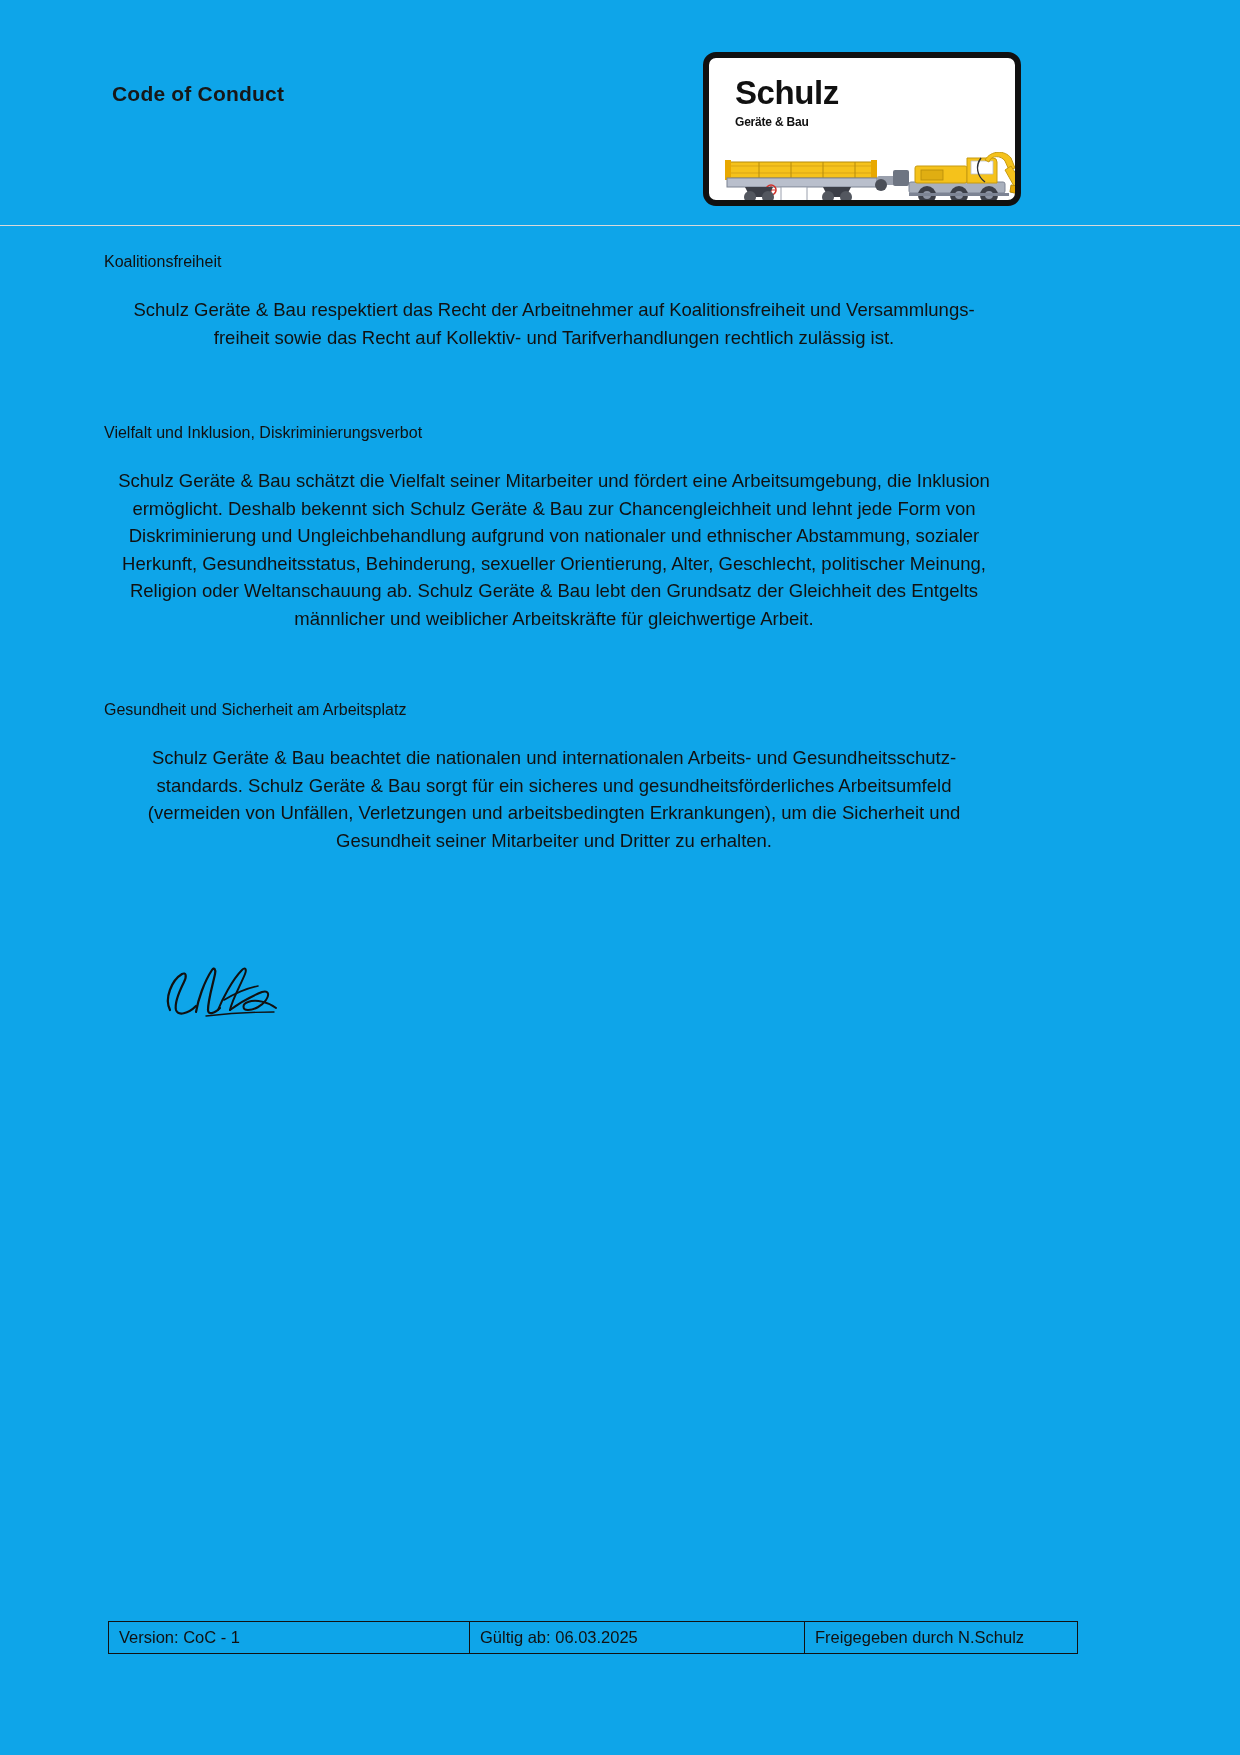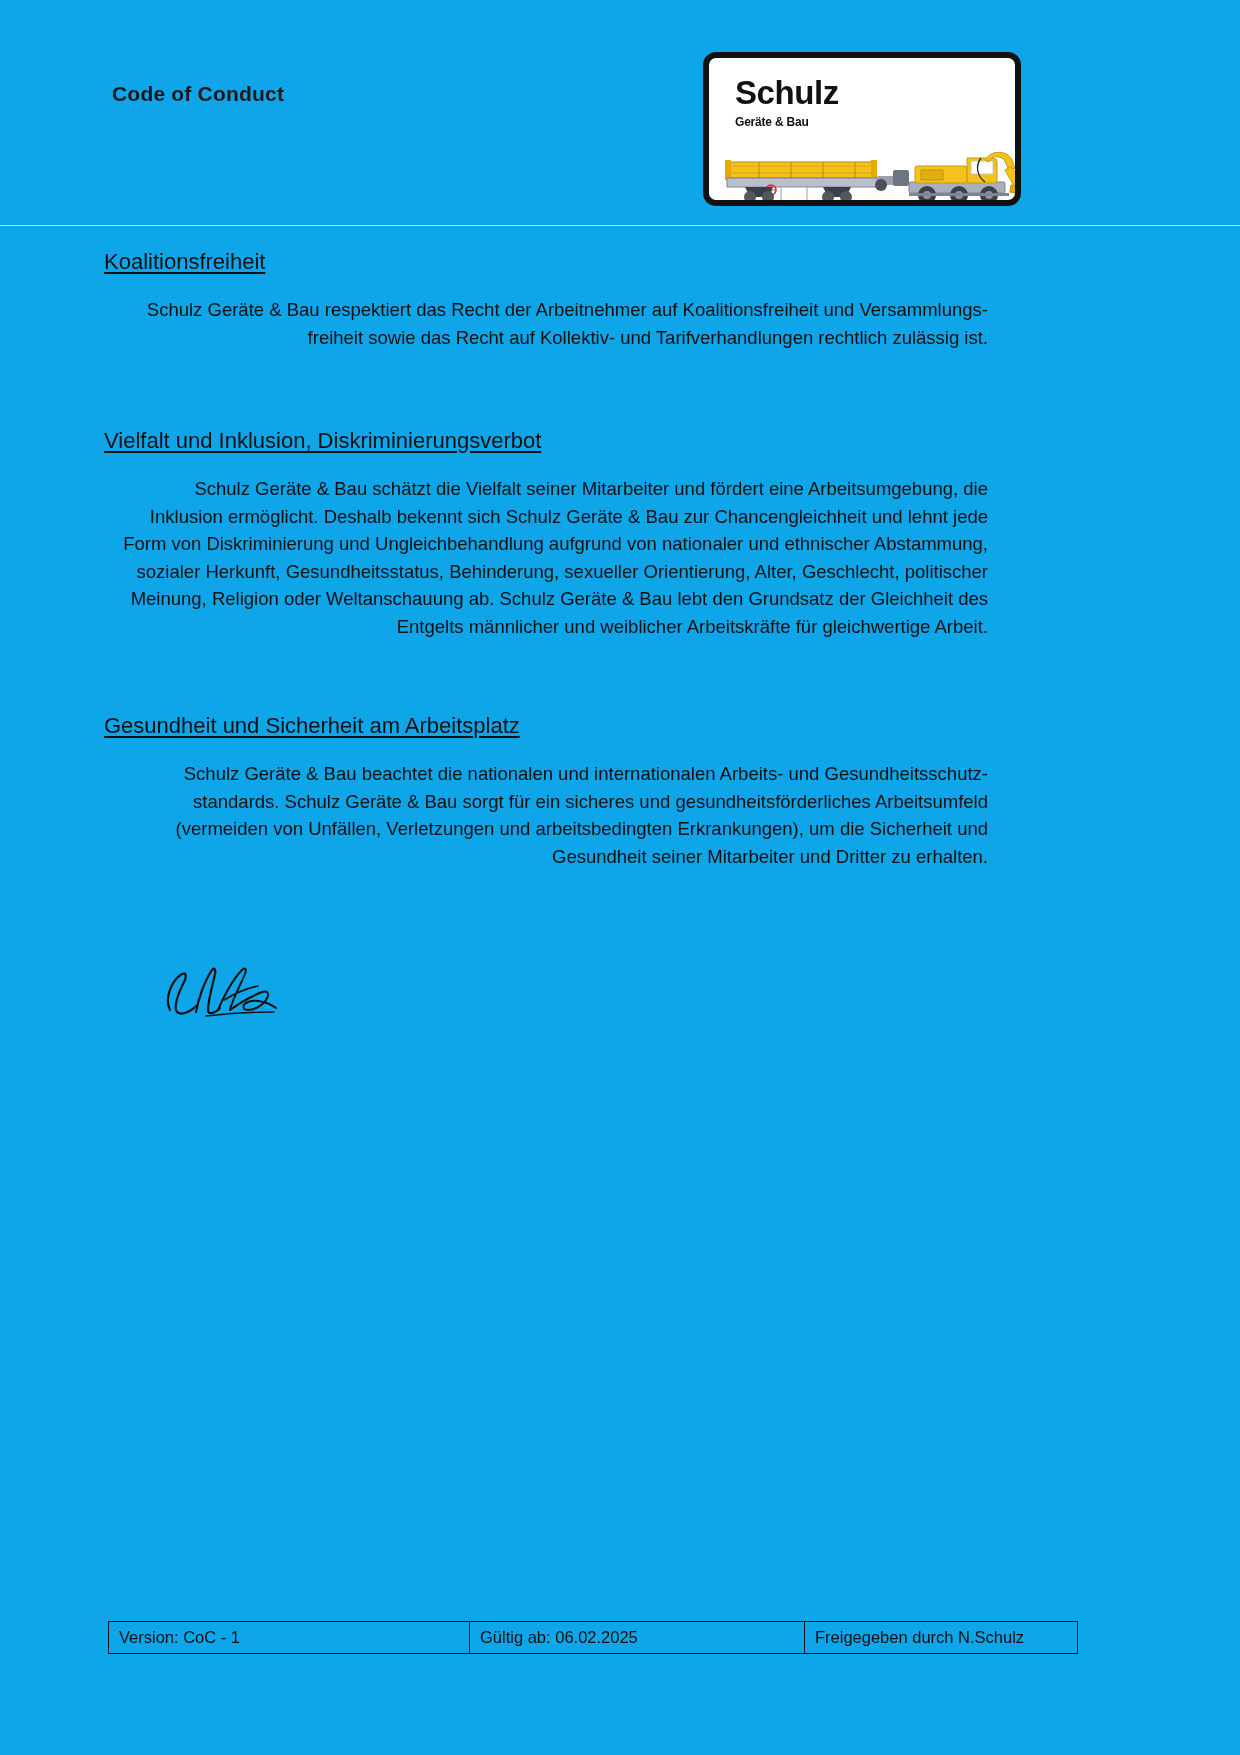--- a/index.html
+++ b/index.html
@@ -93,34 +93,33 @@
 
   
   .content {
     position: absolute;
     left: 104px;
     top: 250px;
     width: 900px;
   }
   .section { margin-bottom: 0; }
   .sec-heading {
-    font-size: 22px;
+    font-size: 16px;
     line-height: 24px;
-    text-decoration: underline;
     text-underline-offset: 3px;
     margin: 0 0 22px 0;
     font-weight: normal;
     color: #111111;
   }
   .sec-body {
     font-size: 18.5px;
     line-height: 27.5px;
-    margin: 16px;
-    color: #111111;
-    text-align: right;
+    margin: 8px;
+    color: #111111;
+    text-align: center;
   }
   .gap-lg { height: 62px; }
   .gap-md { height: 58px; }
 
   
   .signature-block {
     position: absolute;
     left: 104px;
     top: 938px;
     width: 500px;
@@ -266,19 +265,19 @@
         <path d="M68 50 C 76 44, 90 36, 100 32 C 106 30, 108 34, 104 40 C 100 46, 92 50, 86 50 C 80 50, 80 44, 86 42 C 94 39, 106 42, 114 48" stroke-width="2"></path>
         <path d="M44 56 C 62 54, 86 52, 112 52" stroke-width="1.4"></path>
       </g>
     </svg>
   </div>
 
   <table class="footer-table">
     <tbody>
       <tr>
         <td class="fc1">Version:  CoC - 1</td>
-        <td class="fc2">Gültig ab: 06.02.2025</td>
+        <td class="fc2">Gültig ab: 06.03.2025</td>
         <td class="fc3">Freigegeben durch N.Schulz</td>
       </tr>
     </tbody>
   </table>
 
 </div>
 
 </body></html>

